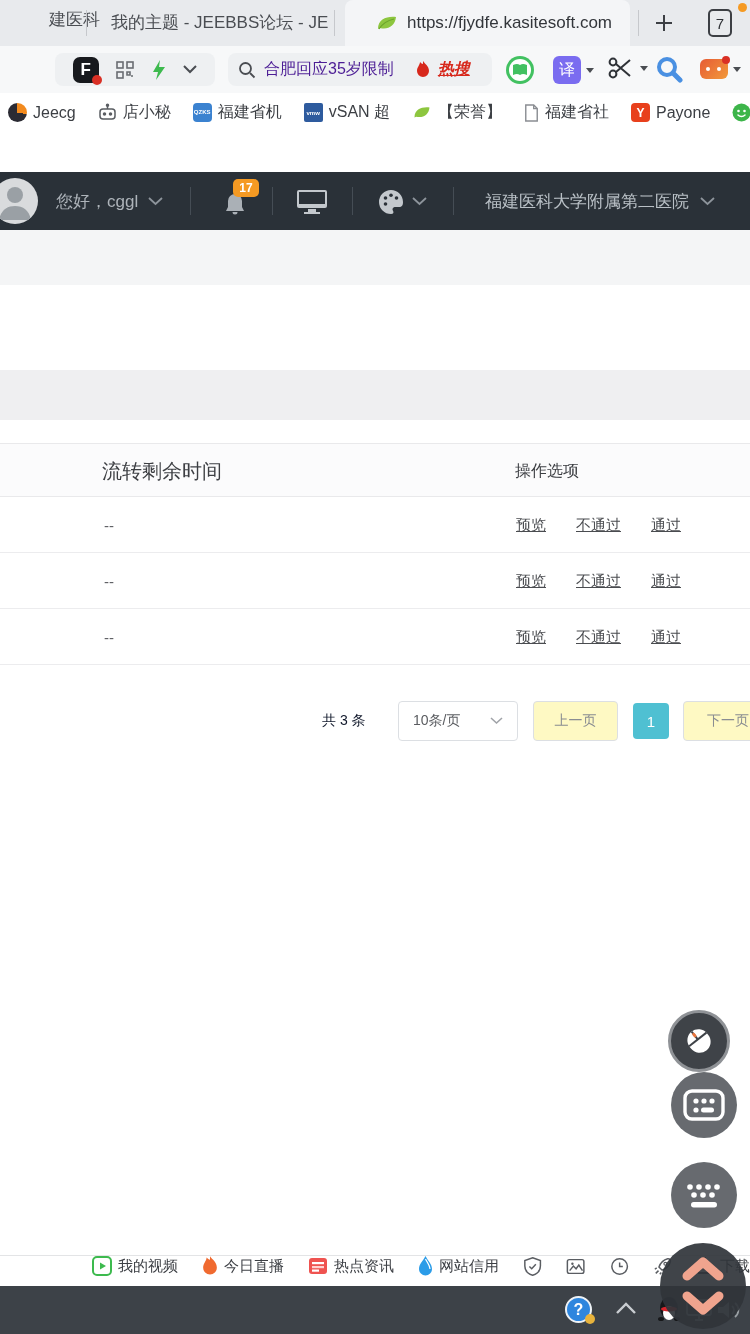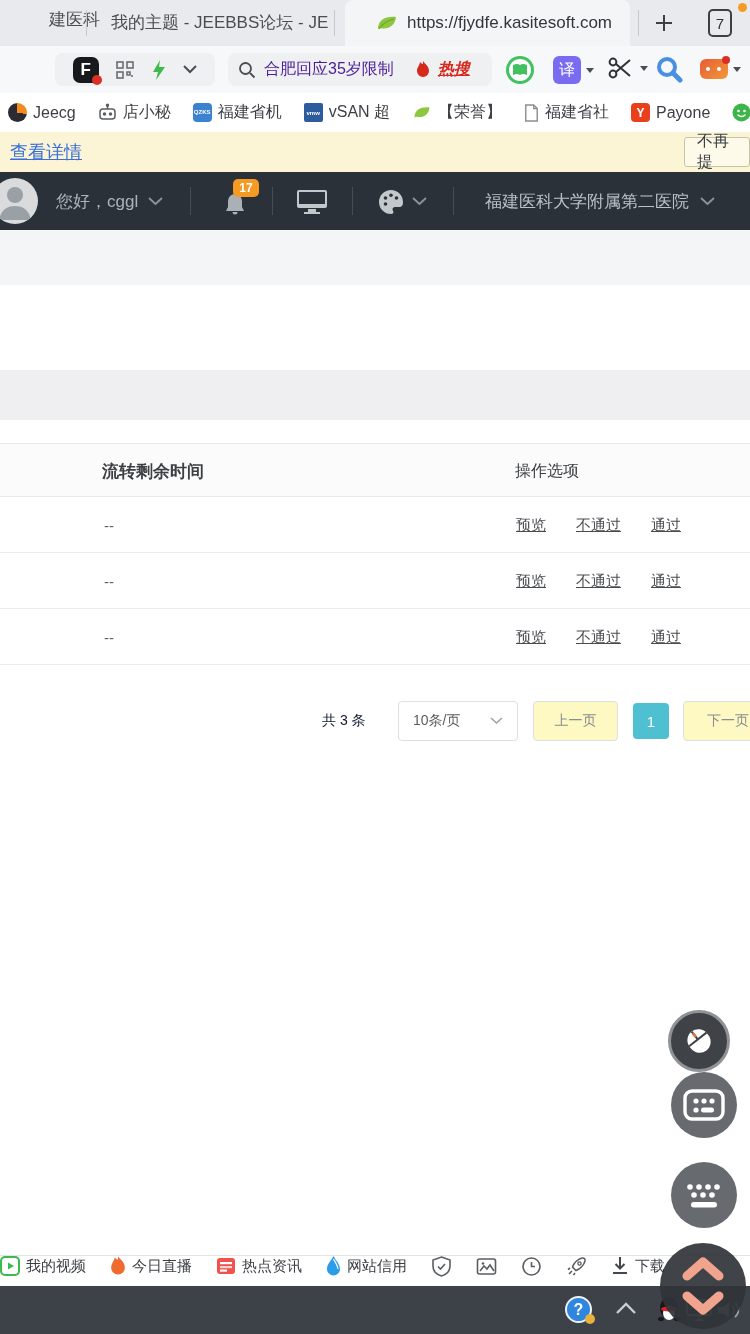--- a/index.html
+++ b/index.html
@@ -44,35 +44,35 @@
   .hdr-div{position:absolute;top:15px;width:1px;height:28px;background:#454d55;}
   .avatar{position:absolute;left:-8px;top:6px;width:46px;height:46px;border-radius:50%;background:#d9dbdd;overflow:hidden;}
   .greeting{position:absolute;left:56px;top:0;height:58px;display:flex;align-items:center;font-size:17px;color:#aeb4ba;}
   .orgname{position:absolute;left:485px;top:0;height:58px;display:flex;align-items:center;font-size:17px;color:#b9c0c6;}
   .badge{position:absolute;left:233px;top:7px;min-width:26px;height:18px;border-radius:5px;background:#f59a23;color:#fff;font-size:12px;font-weight:bold;display:flex;align-items:center;justify-content:center;padding:0 4px;}
 
   
   .band1{position:absolute;left:0;top:230px;width:750px;height:55px;background:#f4f5f6;}
   .band2{position:absolute;left:0;top:370px;width:750px;height:50px;background:#efeff1;}
   .thead{position:absolute;left:0;top:443px;width:750px;height:54px;background:#fbfbfc;border-top:1px solid #e9e9eb;border-bottom:1px solid #e9e9eb;}
-  .th1{position:absolute;left:102px;top:0;height:54px;display:flex;align-items:center;font-size:17px;color:#3d3f43;font-weight:bold;}
+  .th1{position:absolute;left:102px;top:0;height:54px;display:flex;align-items:center;font-size:20px;color:#3d3f43;font-weight:normal;}
   .th2{position:absolute;left:515px;top:0;height:54px;display:flex;align-items:center;font-size:16px;color:#3d3f43;font-weight:normal;}
   .trow{position:absolute;left:0;width:750px;height:56px;border-bottom:1px solid #ececee;background:#fff;}
   .td-time{position:absolute;left:104px;top:0;height:56px;display:flex;align-items:center;font-size:15px;color:#606266;}
   .td-actions{position:absolute;left:516px;top:0;height:56px;display:flex;align-items:center;gap:30px;}
   .act{font-size:15px;color:#4a4c50;text-decoration:underline;cursor:pointer;white-space:nowrap;}
 
   
   .pg-total{position:absolute;left:322px;top:701px;height:40px;display:flex;align-items:center;font-size:14px;color:#0f172a;}
   .pg-size{position:absolute;left:398px;top:701px;width:120px;height:40px;border:1px solid #dcdfe3;border-radius:4px;background:#fff;display:flex;align-items:center;justify-content:space-between;padding:0 14px;font-size:14px;color:#5a5c60;}
   .pg-btn{position:absolute;top:701px;height:40px;border:1px solid #dcdfe3;border-radius:4px;background:#fef9c3;display:flex;align-items:center;justify-content:center;font-size:14px;color:#8a8d92;}
   .pg-cur{position:absolute;left:633px;top:703px;width:36px;height:36px;border-radius:4px;background:#4fc0d2;color:#fff;font-size:15px;display:flex;align-items:center;justify-content:center;}
 
   
-  .statusbar{position:absolute;left:0;top:1255px;width:750px;height:21px;background:#fff;border-top:1px solid #e3e4e6;display:flex;align-items:center;gap:24px;white-space:nowrap;}
+  .statusbar{position:absolute;left:0;top:1255px;width:750px;height:21px;background:#fff;border-top:1px solid #e3e4e6;display:flex;align-items:center;gap:24px;padding-left:92px;white-space:nowrap;}
   .sb-item{display:flex;align-items:center;gap:6px;font-size:15px;color:#3c3f44;flex:0 0 auto;}
 
   
   .tray{position:absolute;left:0;top:1286px;width:750px;height:48px;background:#3d4248;}
   .help-circ{position:absolute;left:565px;top:10px;width:27px;height:27px;border-radius:50%;background:#2e86de;border:2px solid #eef2f6;color:#fff;font-size:16px;font-weight:bold;display:flex;align-items:center;justify-content:center;}
   .help-dot{position:absolute;left:585px;top:28px;width:10px;height:10px;border-radius:50%;background:#e8b33c;}
 
   
   .float-circ{position:absolute;border-radius:50%;display:flex;align-items:center;justify-content:center;}
   .c-mouse{left:668px;top:1010px;width:62px;height:62px;background:#3f4348;border:3px solid #8f9296;}
@@ -224,26 +224,20 @@
       <svg width="19" height="19" viewBox="0 0 19 19">
           <circle cx="9.5" cy="9.5" r="9" fill="#3db54a"></circle>
           <circle cx="6.5" cy="8" r="1.3" fill="#fff"></circle>
           <circle cx="12.5" cy="8" r="1.3" fill="#fff"></circle>
           <path d="M6 12c2 2 5 2 7 0" stroke="#fff" stroke-width="1.5" fill="none" stroke-linecap="round"></path>
         </svg>
 
     </div>
   </div>
 
-  <div class="notice">
-    <a href="#">查看详情</a>
-    <div class="dismiss">
-        <span>不再提</span>
-      </div>
-  </div>
 
   <div class="appheader">
     <div class="avatar">
       <svg width="46" height="46" viewBox="0 0 46 46">
           <circle cx="23" cy="17" r="8" fill="#9aa0a5"></circle>
           <path d="M7 42c2-10 8-14 16-14s14 4 16 14z" fill="#9aa0a5"></path>
         </svg>
     </div>
     <div class="greeting">
         <span>您好，cggl</span>

